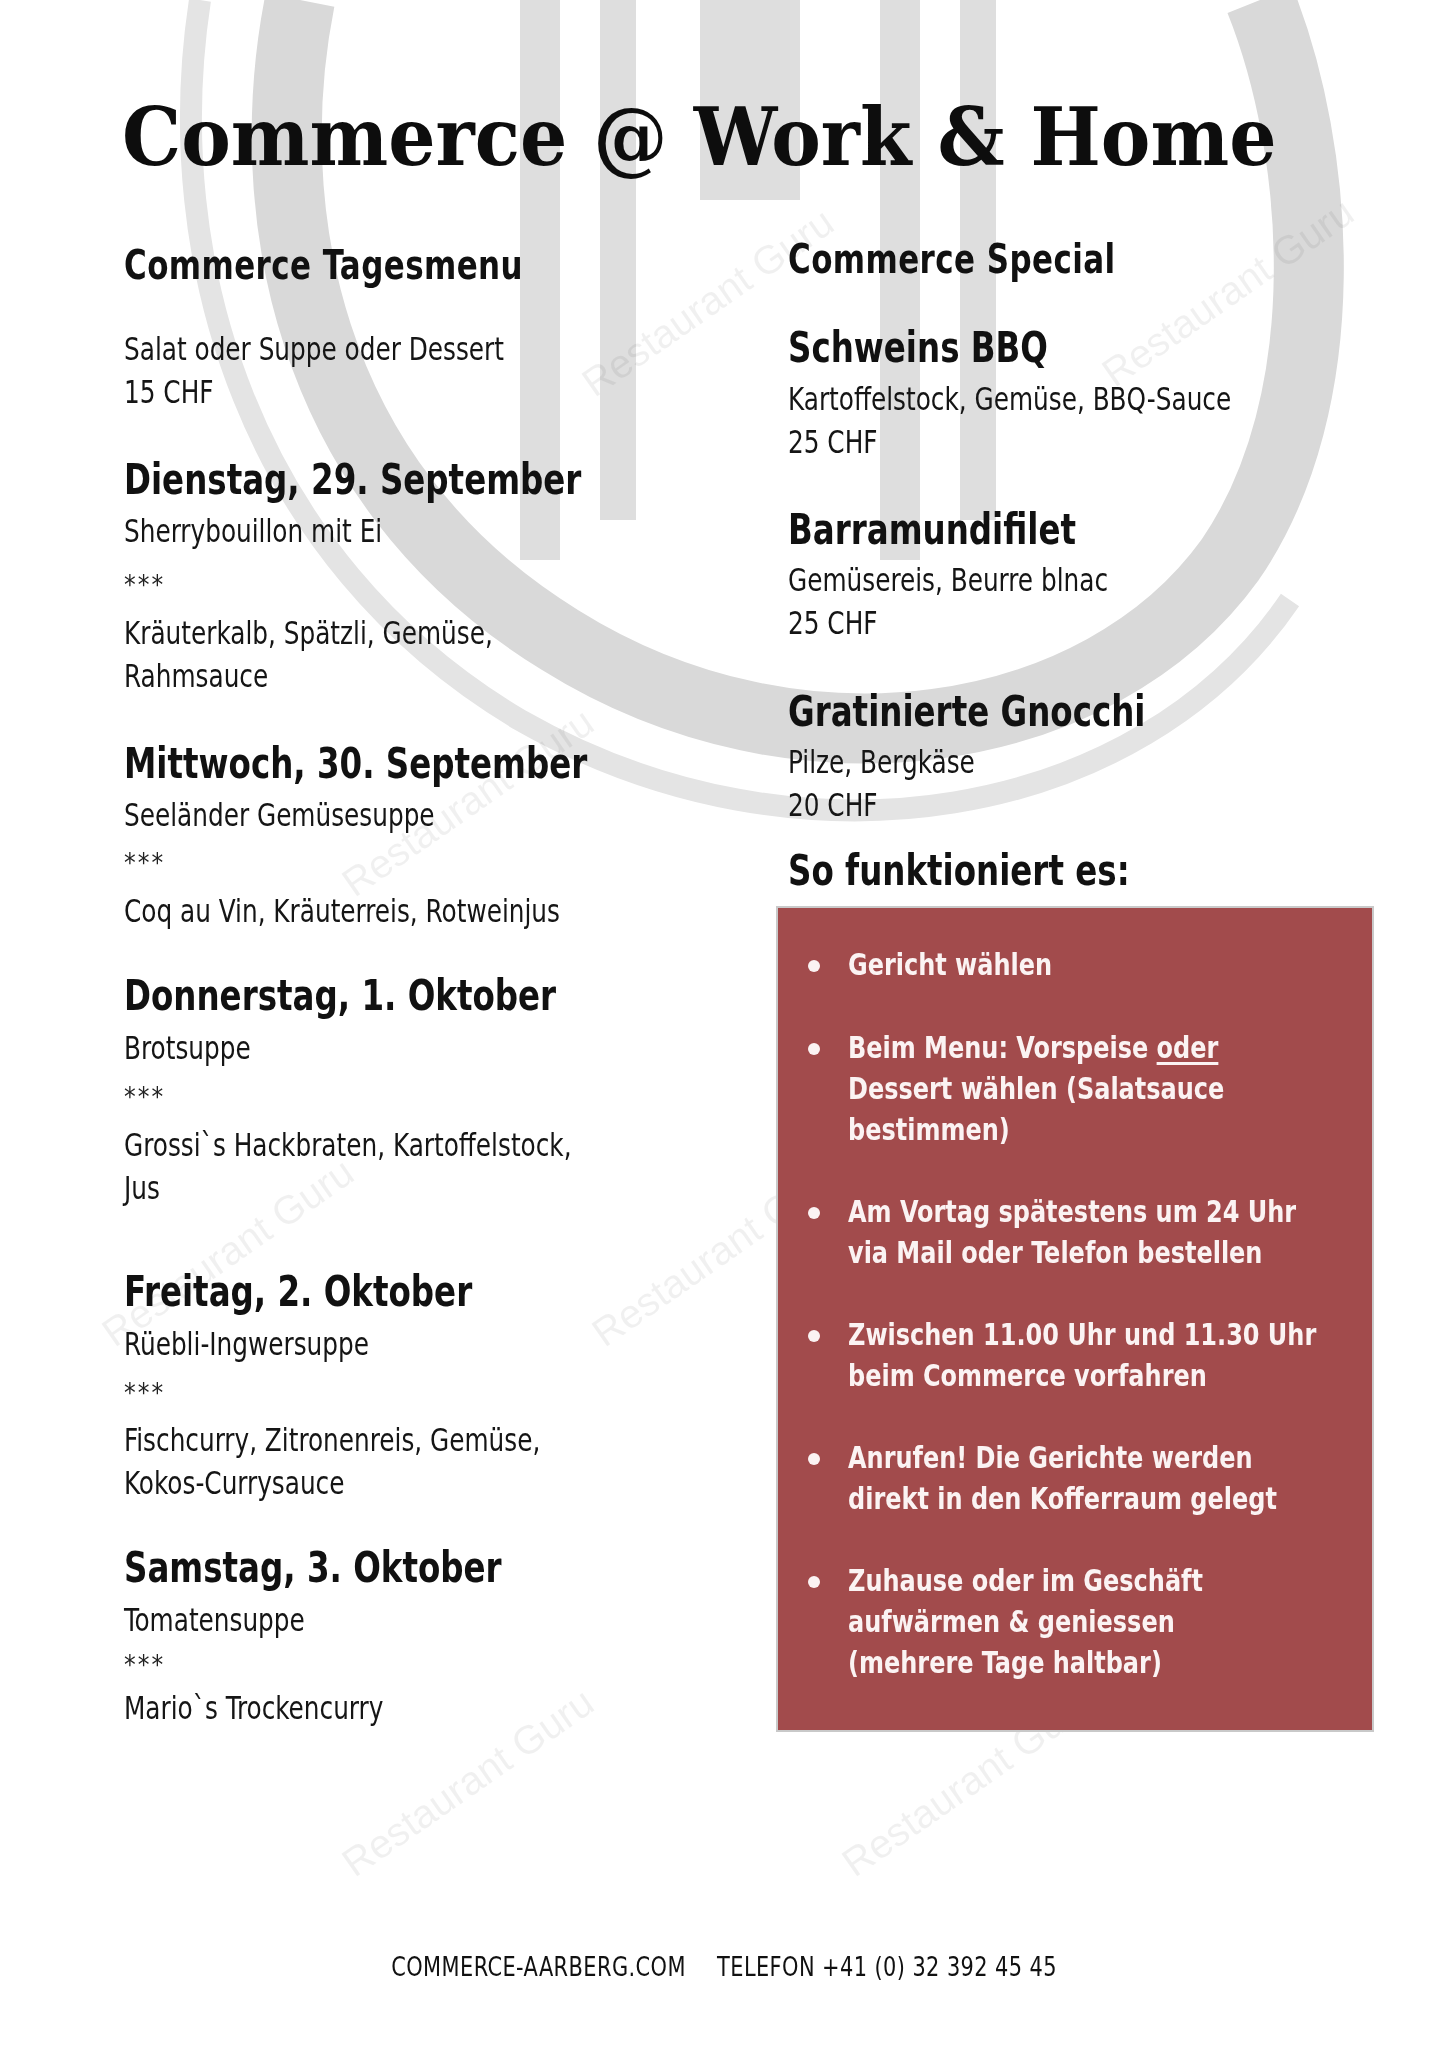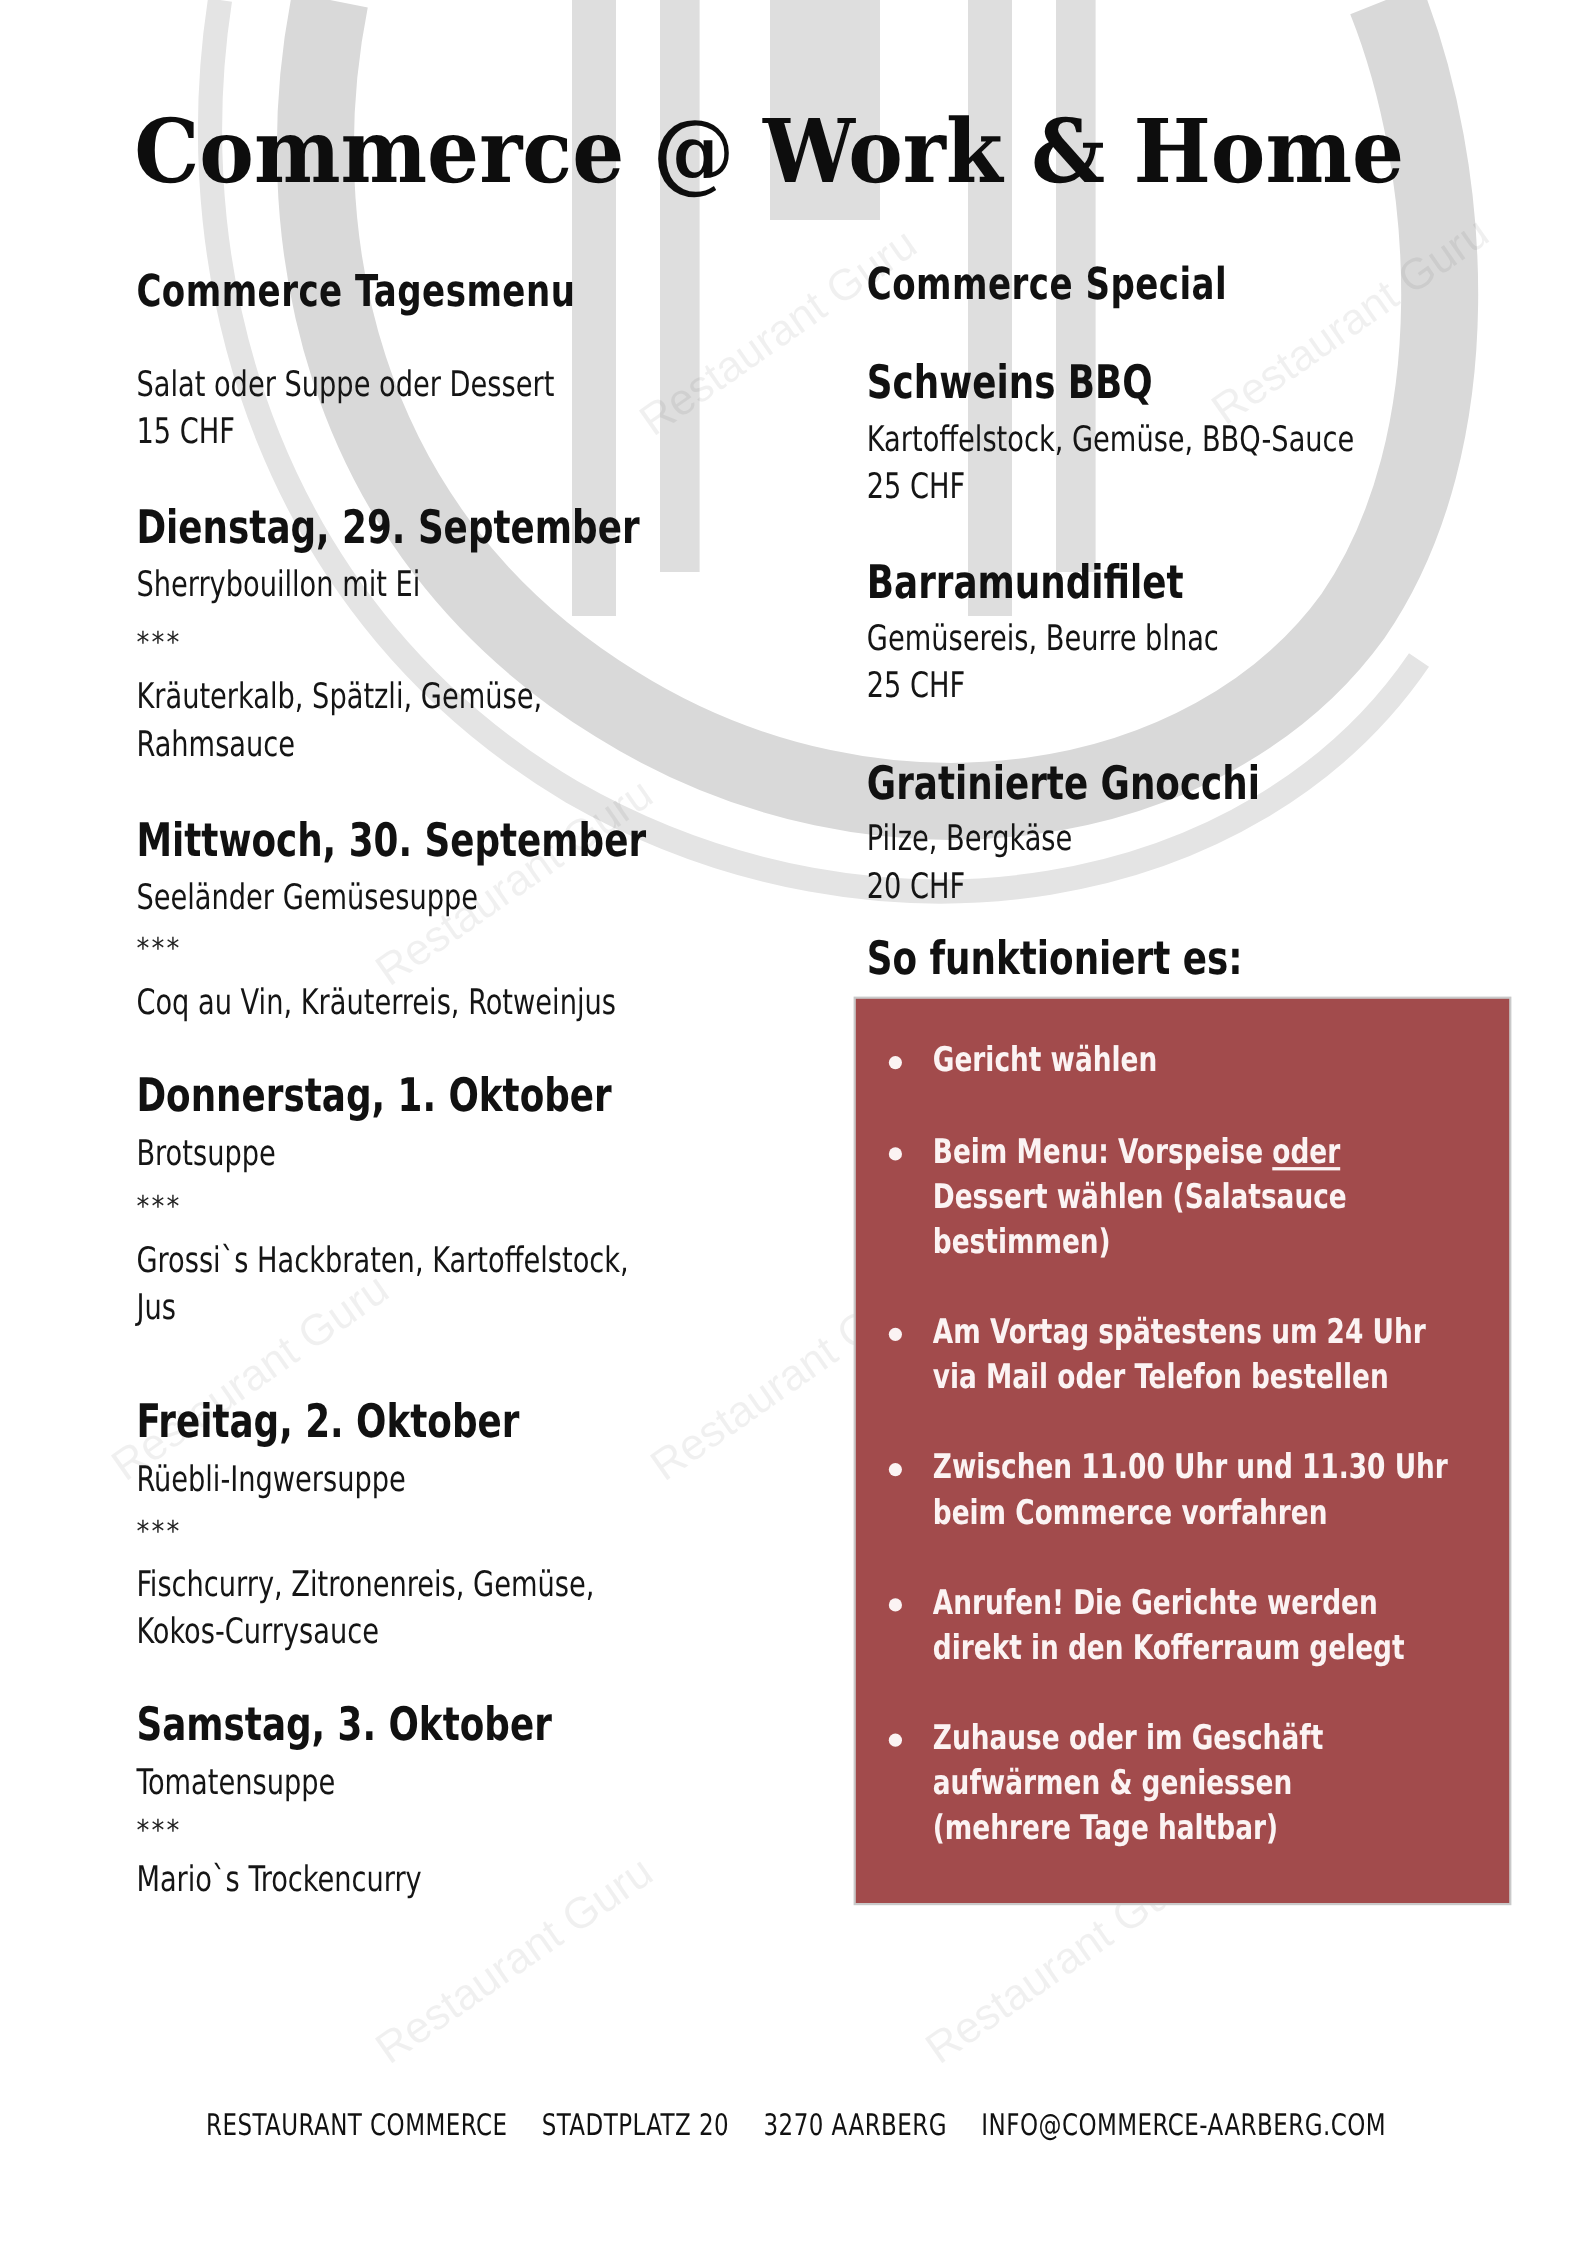--- a/index.html
+++ b/index.html
@@ -152,22 +152,20 @@
     <div class="how-item" style="top:652px;">
       <span class="bullet" style="top:16px;"></span>
       <div class="how-text">
         <div>Zuhause oder im Geschäft</div>
         <div>aufwärmen &amp; geniessen</div>
         <div>(mehrere Tage haltbar)</div>
       </div>
     </div>
   </div>
 
-  <div class="footer" style="top:1917px;">
+  <div class="footer" style="top:1951px;">
     <div class="inner">
-      <span>RESTAURANT COMMERCE</span>
-      <span>STADTPLATZ 20</span>
-      <span>3270 AARBERG</span>
-      <span>INFO@COMMERCE-AARBERG.COM</span>
+      <span>COMMERCE-AARBERG.COM</span>
+      <span>TELEFON +41 (0) 32 392 45 45</span>
     </div>
   </div>
 
 </div>
 
 </body></html>

